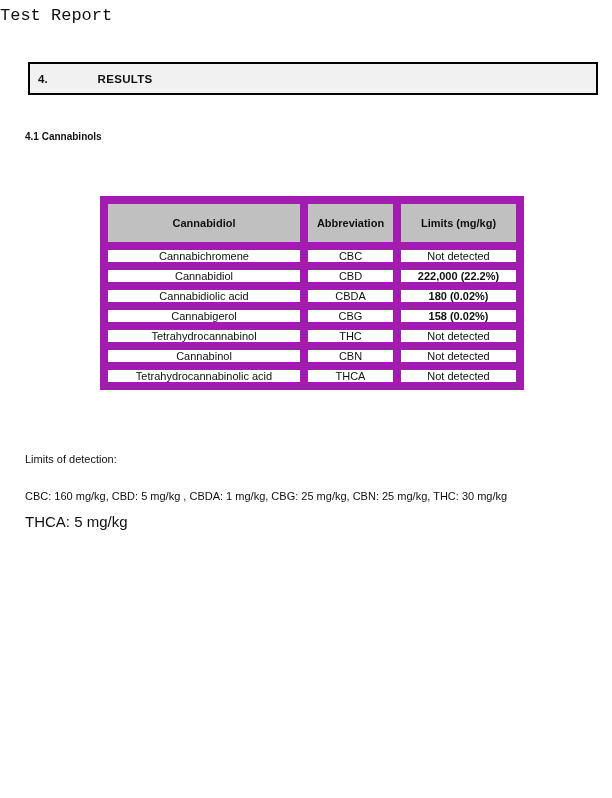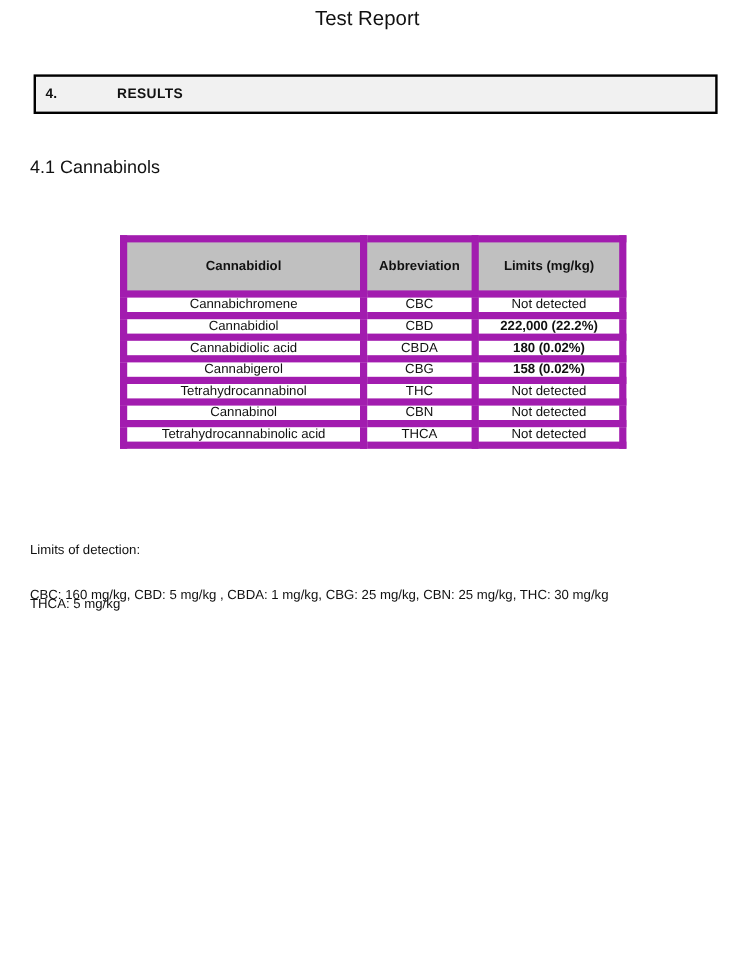--- a/index.html
+++ b/index.html
@@ -11,22 +11,22 @@
     background: #ffffff;
     font-family: "Liberation Sans", sans-serif;
     color: #1a1a1a;
     overflow: hidden;
   }
   .doc-title {
     position: absolute;
     top: 6px;
     left: 0;
     width: 100%;
-    text-align: center;
-    font-family: Liberation Sans, sans-serif;
+    text-align: left;
+    font-family: Liberation Mono, monospace;
     font-size: 17px;
     font-weight: normal;
     color: #111111;
   }
   .section-box {
     position: absolute;
     top: 62px;
     left: 28px;
     width: 570px;
     height: 33px;
@@ -37,37 +37,37 @@
     font-size: 11.5px;
     font-weight: bold;
     color: #111111;
   }
   .section-box .sec-num { margin-left: 8px; }
   .section-box .sec-label { margin-left: 30px; letter-spacing: 0.3px; padding-left: 20px; }
   .subsection {
     position: absolute;
     top: 131px;
     left: 25px;
-    font-size: 15px;
-    font-weight: normal;
+    font-size: 10px;
+    font-weight: bold;
     color: #111111;
   }
   table.results-table {
     position: absolute;
     top: 196px;
     left: 100px;
     width: 416px;
     border-collapse: collapse;
     table-layout: fixed;
     font-size: 11px;
     color: #111111;
   }
   table.results-table th,
   table.results-table td {
-    border: 6px solid #a21caf;
+    border: 8px solid #a21caf;
     text-align: center;
     vertical-align: middle;
     padding: 0 4px;
     background: #ffffff;
   }
   table.results-table th {
     background: #c0c0c0;
     font-weight: bold;
     height: 46px;
     font-size: 11px;
@@ -86,23 +86,23 @@
   }
   .limits-line1 {
     position: absolute;
     top: 490px;
     left: 25px;
     font-size: 11px;
     color: #111111;
   }
   .limits-line2 {
     position: absolute;
-    top: 498px;
+    top: 513px;
     left: 25px;
-    font-size: 11px;
+    font-size: 15px;
     color: #111111;
   }
 </style>
 </head>
 <body>
 
 <div class="page">
 
   <h1 class="doc-title">Test Report</h1>
 

